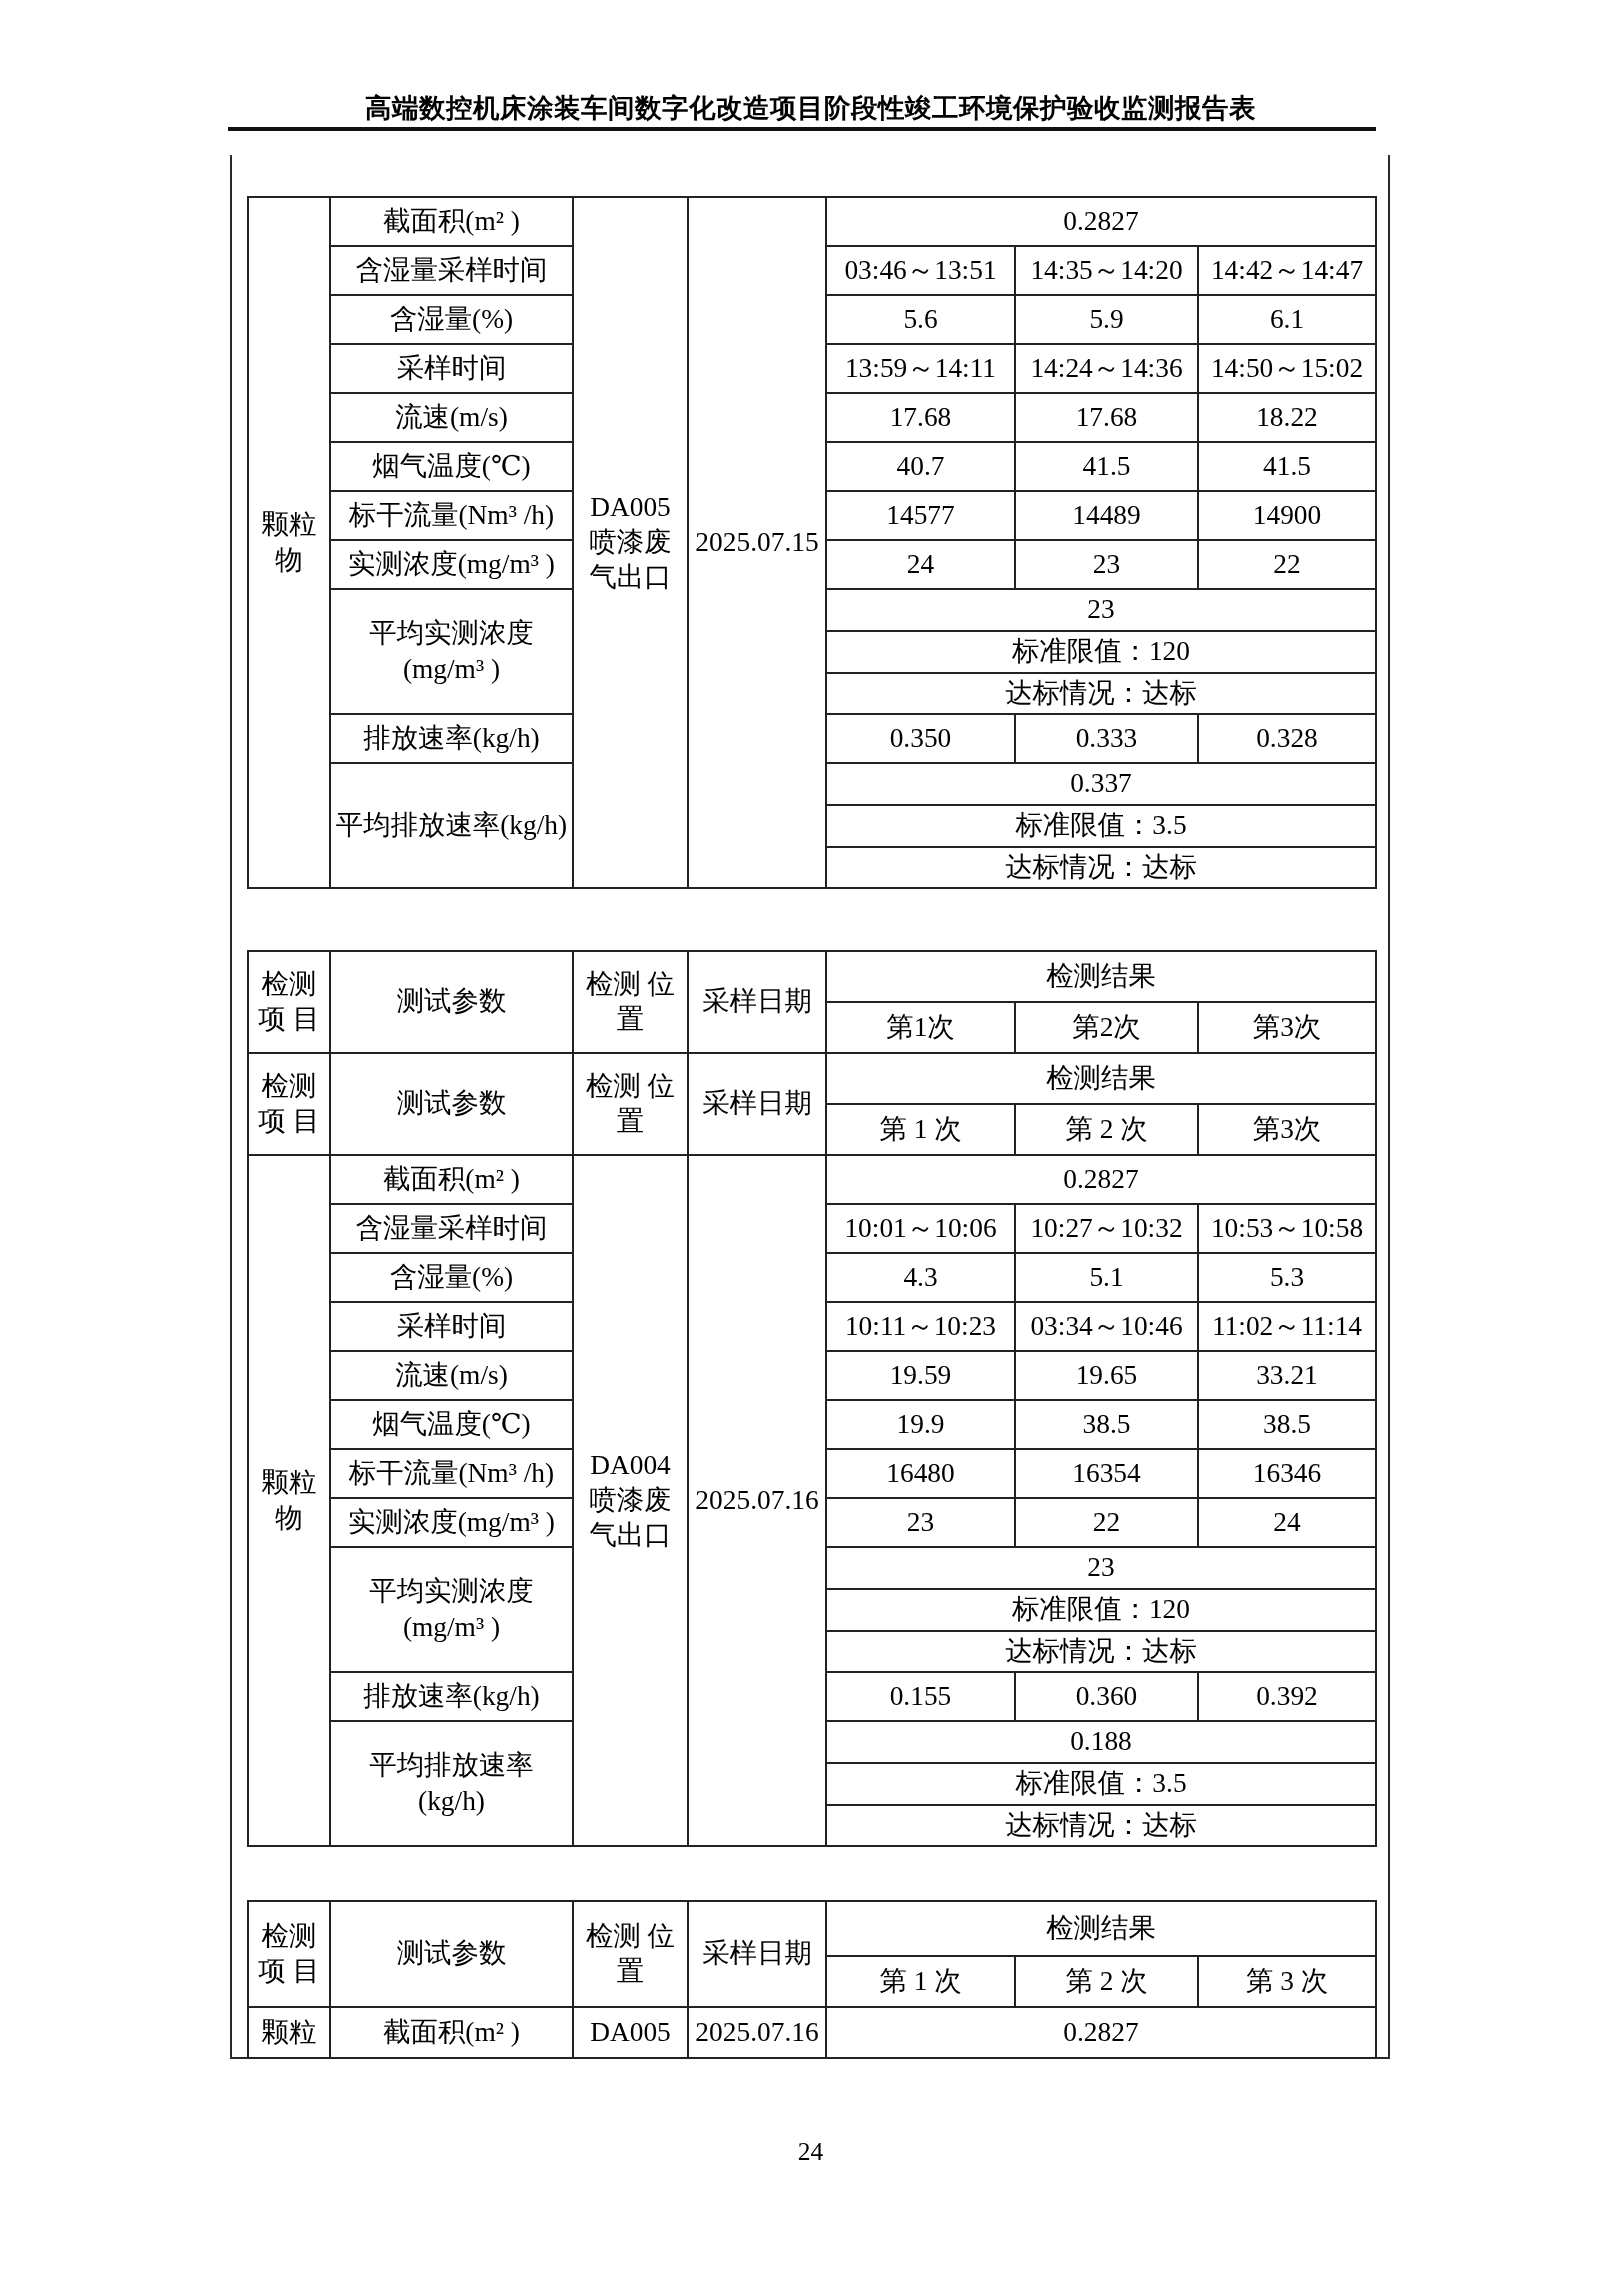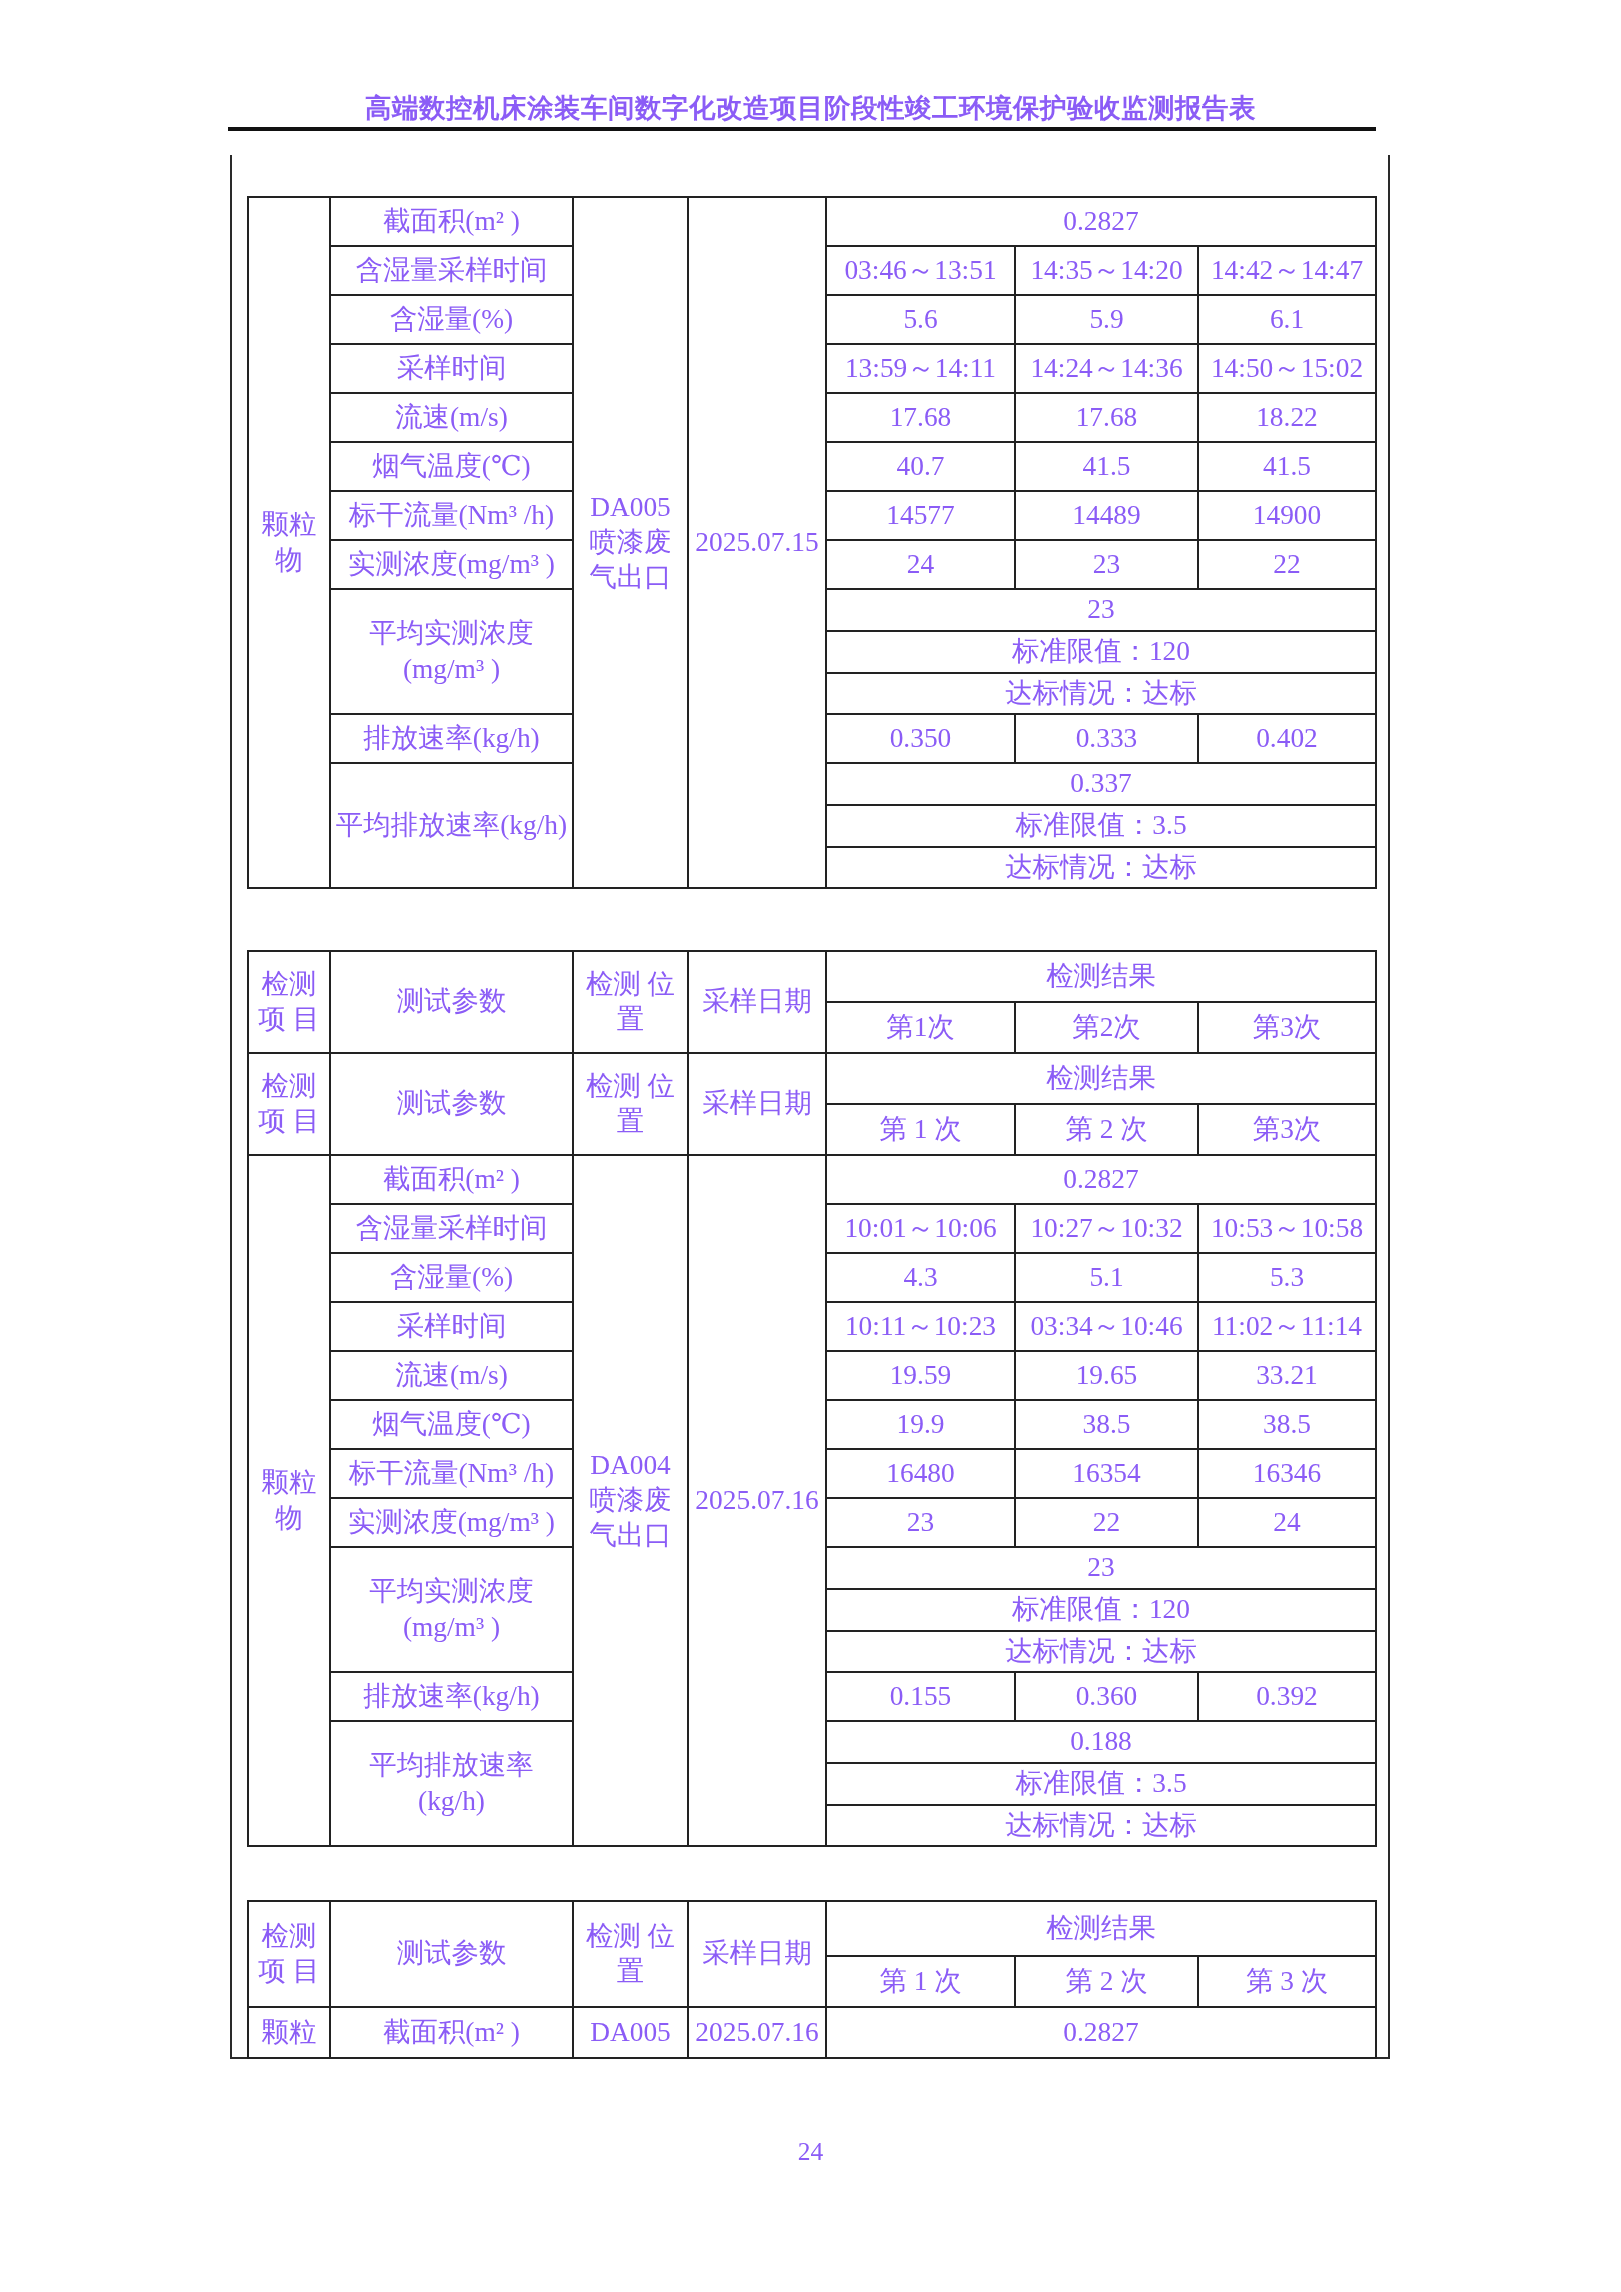--- a/index.html
+++ b/index.html
@@ -2,21 +2,21 @@
 <html><head>
 <meta charset="utf-8">
 <style>
   html,body{margin:0;padding:0;background:#e8e8e8;}
   .page{
     position:relative;
     width:1621px;height:2293px;
     background:#ffffff;
     margin:0 auto;
     font-family:"Liberation Serif","DejaVu Serif",serif;
-    color:#8b5cf6;
+    color:#000000;
     overflow:hidden;
   }
   .doc-title{
     position:absolute;top:90px;left:0;width:100%;
     text-align:center;
     font-size:26.5px;font-weight:bold;letter-spacing:0.5px;
     white-space:nowrap;
   }
   .header-rule{
     position:absolute;left:228px;top:127px;width:1148px;height:3.9px;
@@ -139,21 +139,21 @@
           <tr class="r43">
             <td colspan="3">标准限值：120</td>
           </tr>
           <tr class="r42">
             <td colspan="3">达标情况：达标</td>
           </tr>
           <tr class="r50">
             <td rowspan="1">排放速率(kg/h)</td>
             <td>0.350</td>
             <td>0.333</td>
-            <td>0.402</td>
+            <td>0.328</td>
           </tr>
           <tr class="r43">
             <td rowspan="3">
               <div>平均排放速率(kg/h)</div>
             </td>
             <td colspan="3">0.337</td>
           </tr>
           <tr class="r43">
             <td colspan="3">标准限值：3.5</td>
           </tr>

